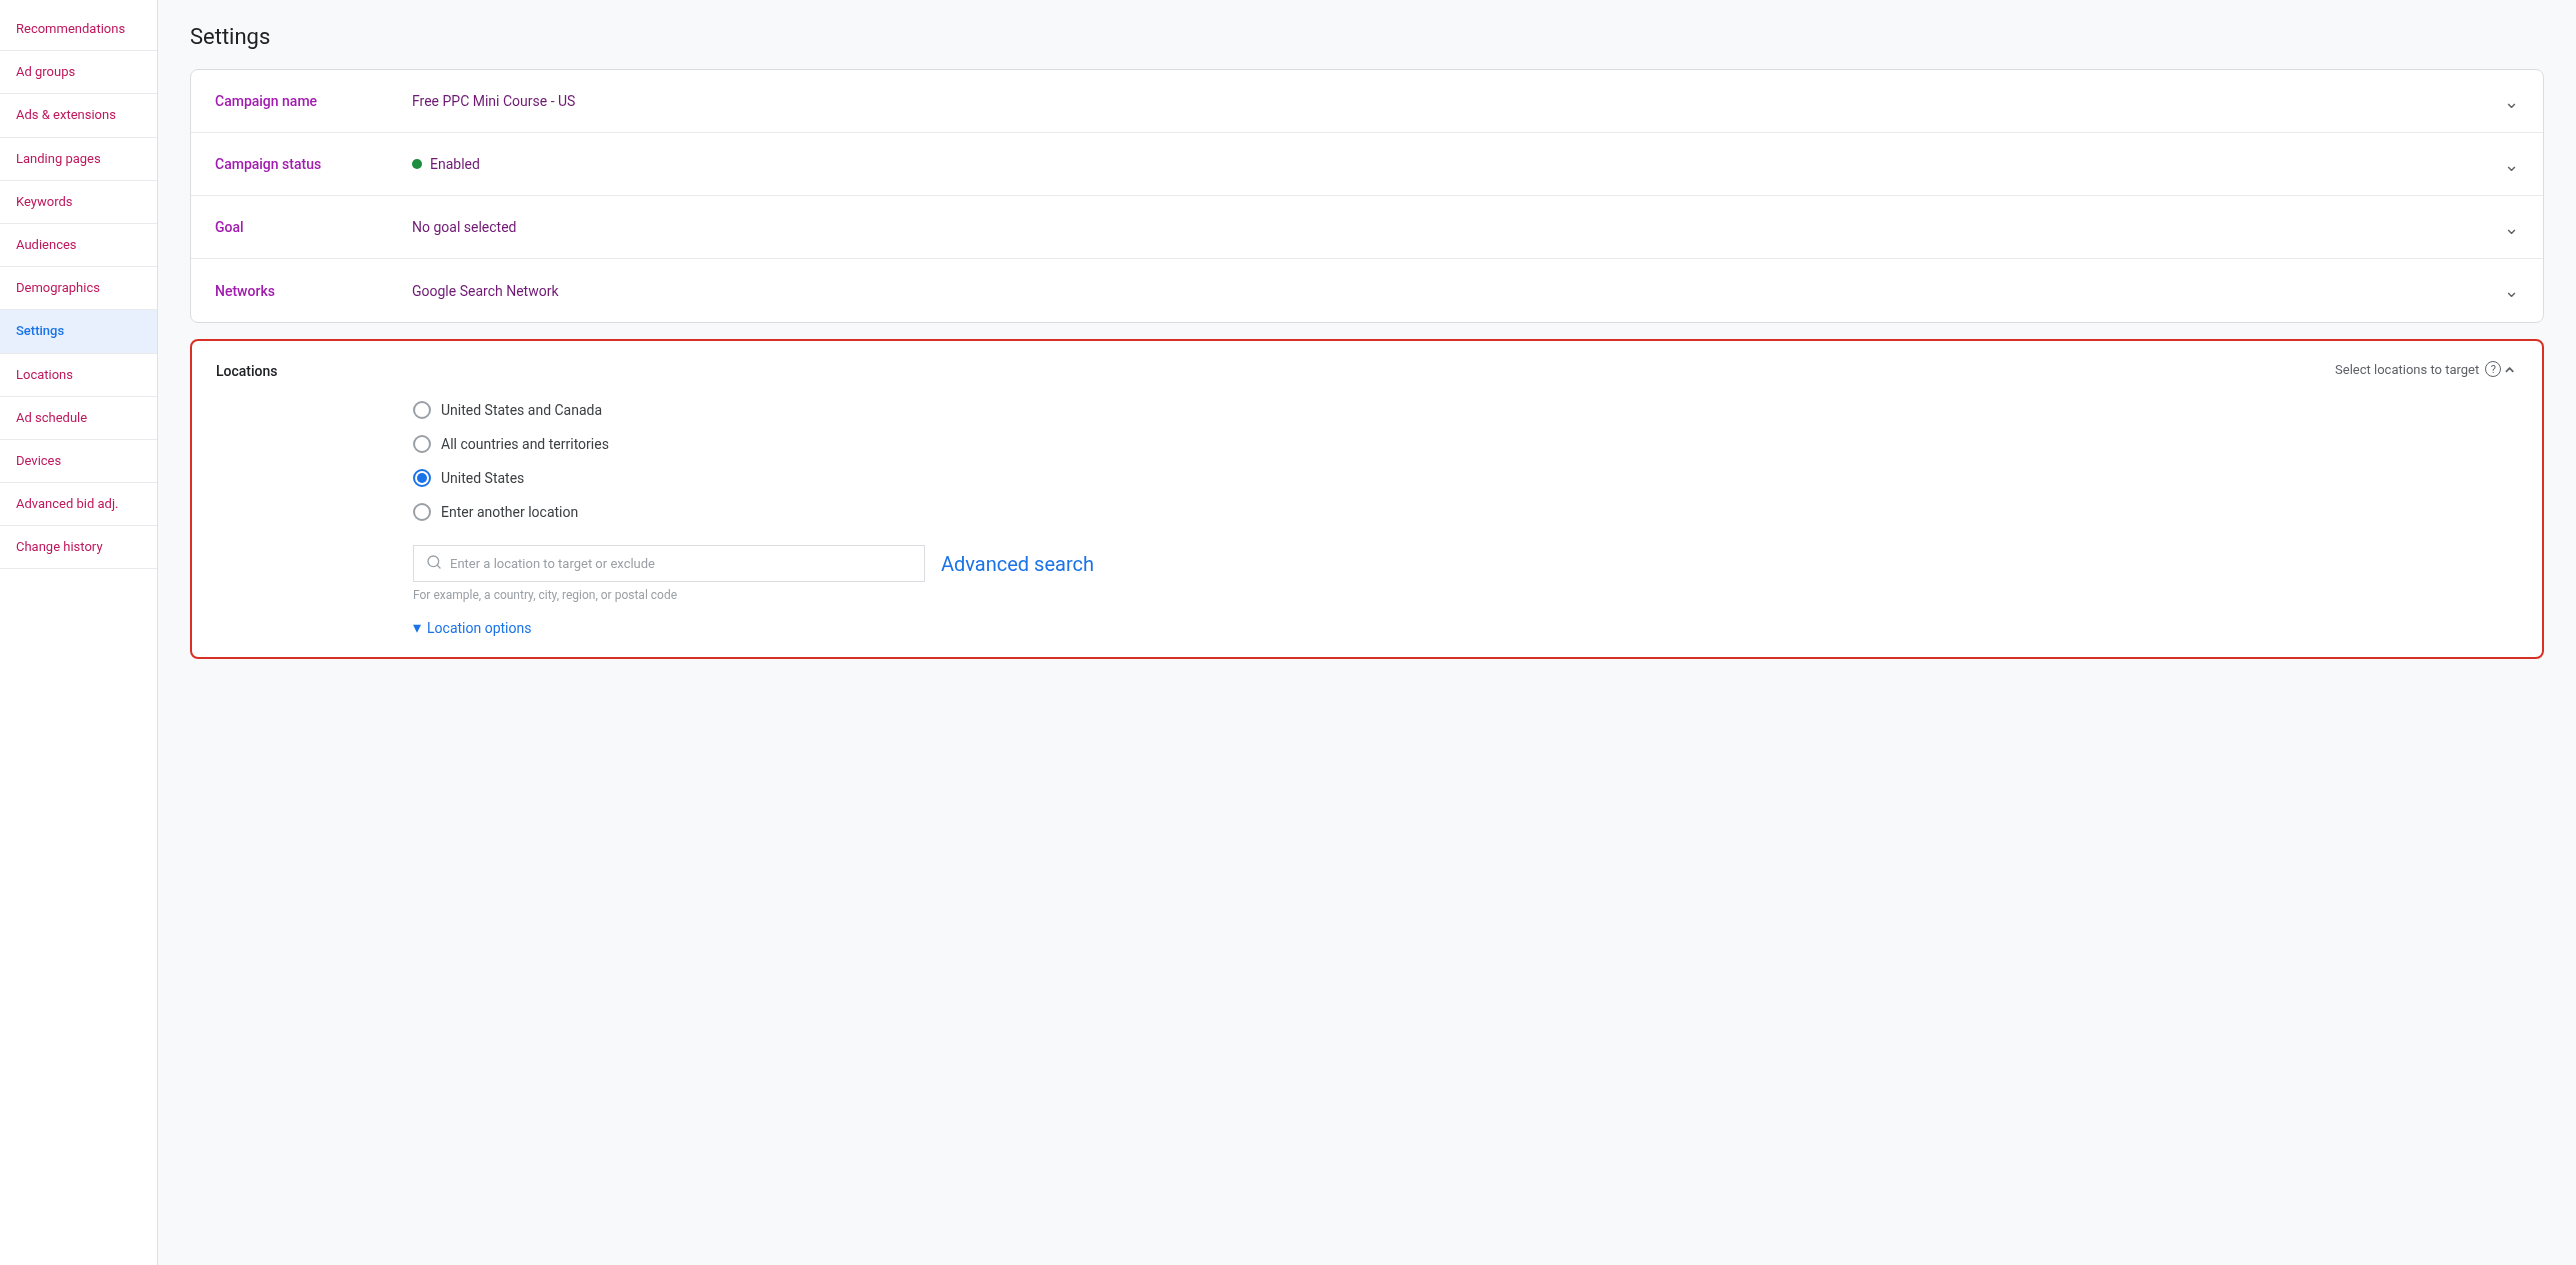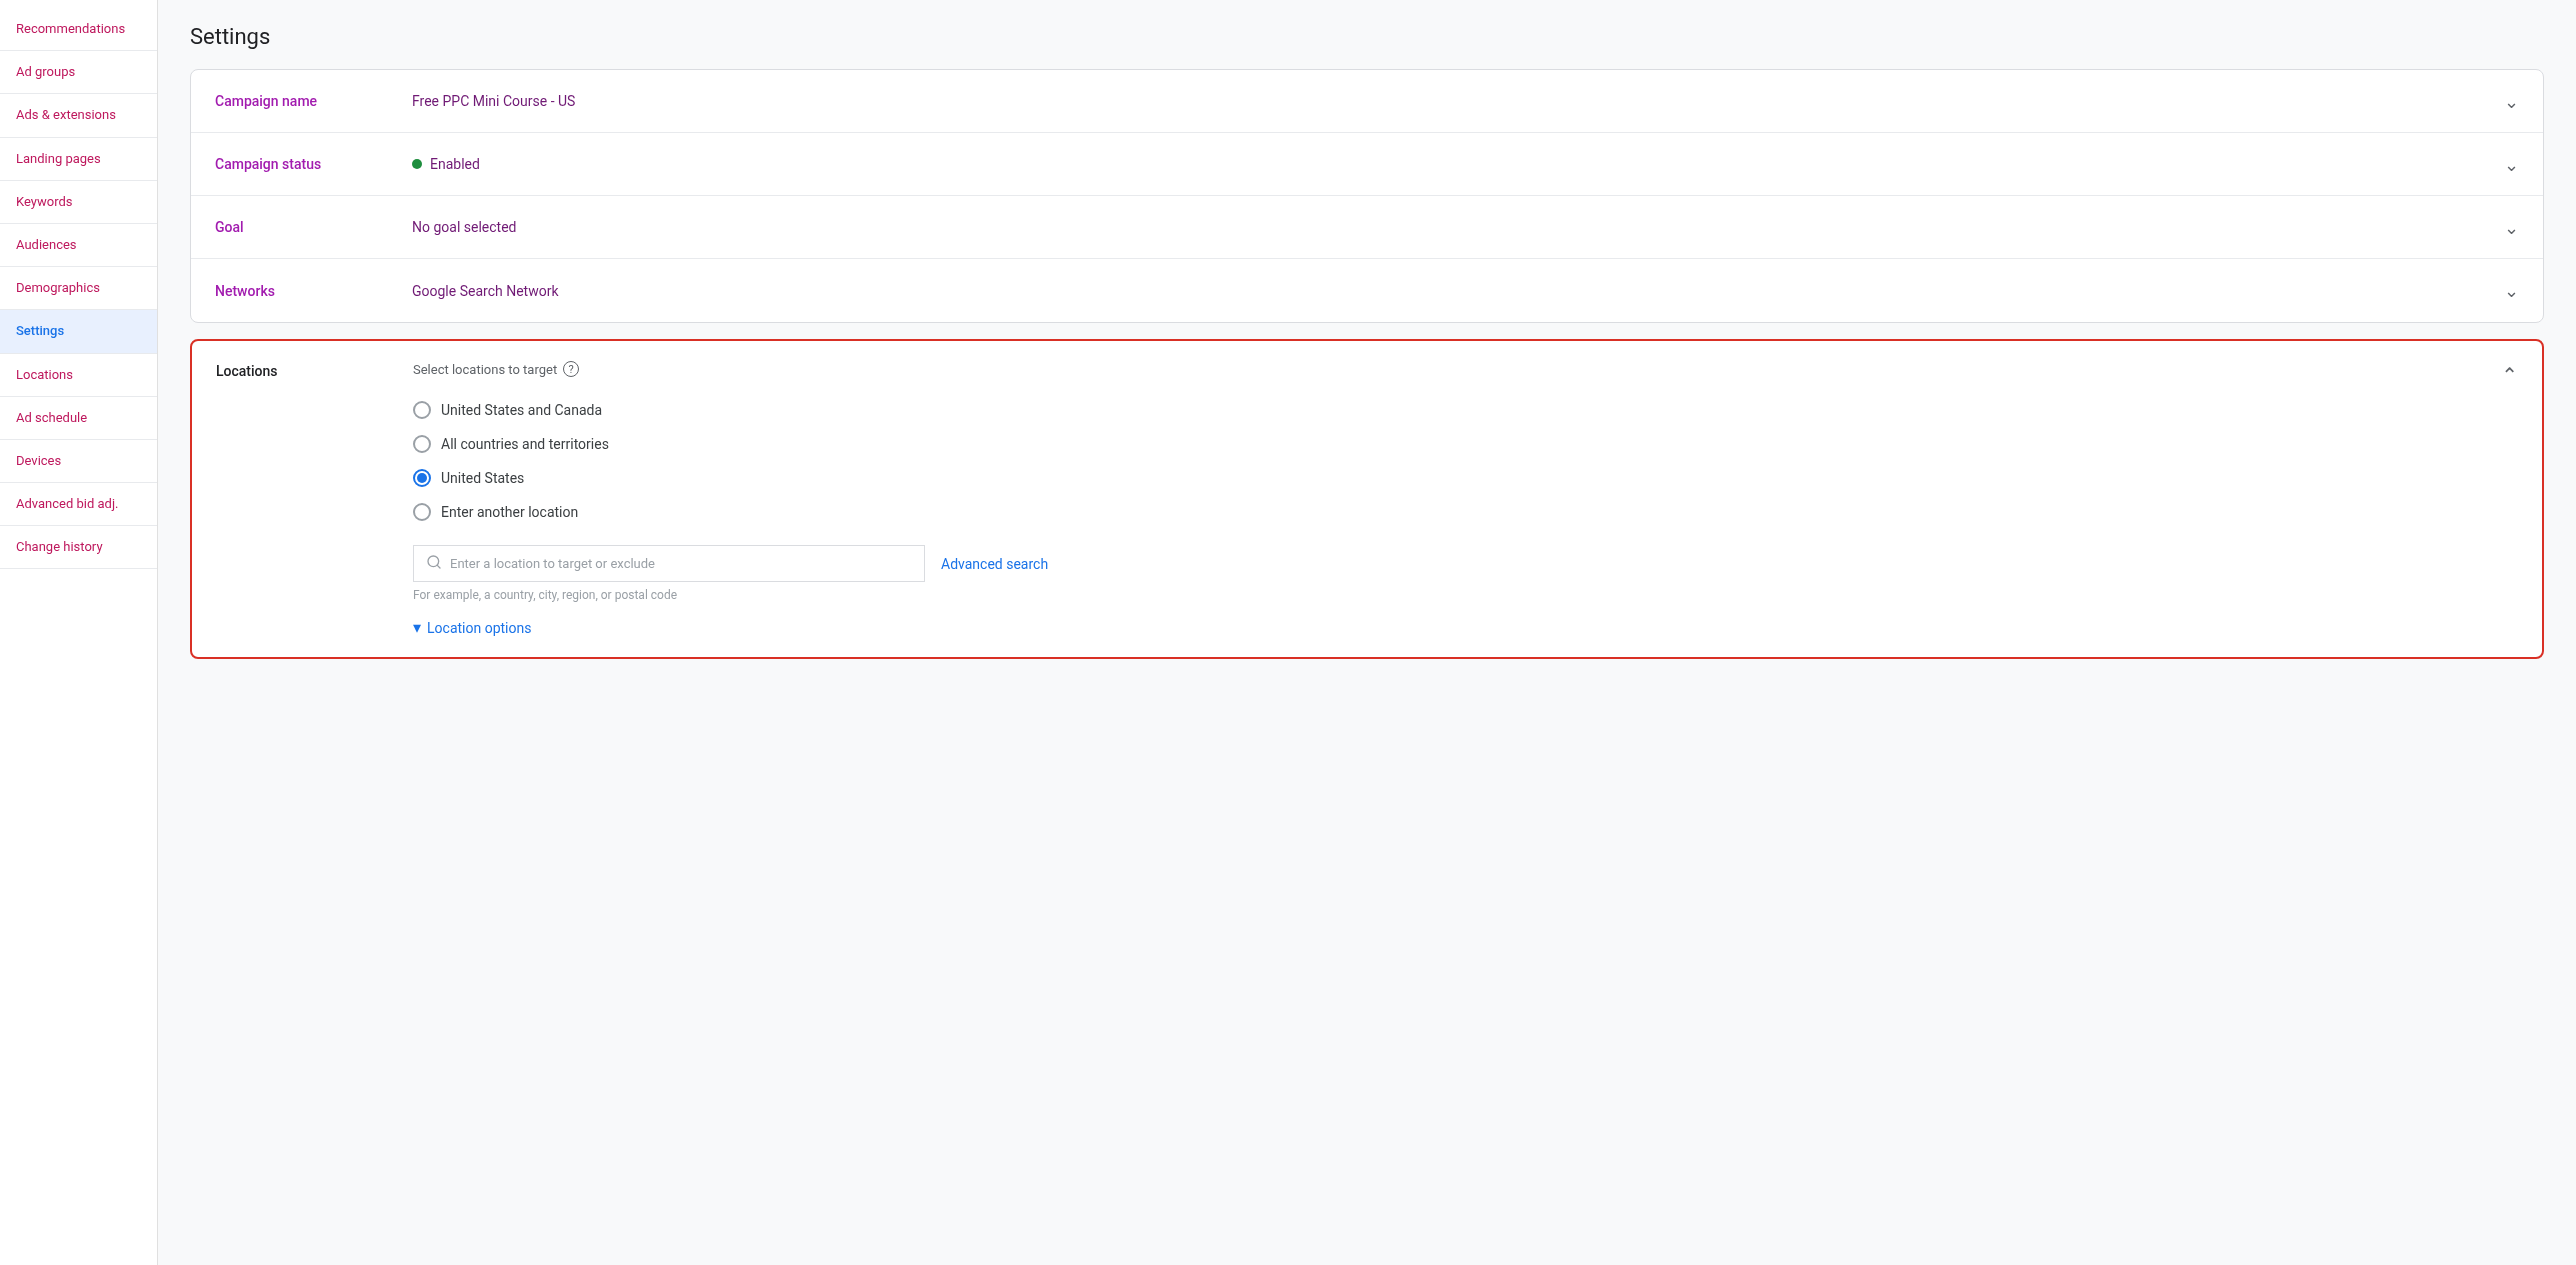--- a/index.html
+++ b/index.html
@@ -130,20 +130,21 @@
       flex: 1;
     }
 
     .locations-subtitle {
       font-size: 13px;
       color: #5f6368;
       display: flex;
       align-items: center;
       gap: 6px;
       margin-bottom: 16px;
+      justify-content: flex-end;
     }
 
     .help-icon {
       width: 16px;
       height: 16px;
       border: 1.5px solid #5f6368;
       border-radius: 50%;
       display: inline-flex;
       align-items: center;
       justify-content: center;
@@ -214,21 +215,21 @@
       color: #9aa0a6;
       flex-shrink: 0;
     }
 
     .search-input-placeholder {
       font-size: 13px;
       color: #9aa0a6;
     }
 
     .advanced-search-link {
-      font-size: 14px;
+      font-size: 20px;
       color: #1a73e8;
       cursor: pointer;
       white-space: nowrap;
       text-decoration: none;
     }
 
     .search-hint {
       font-size: 12px;
       color: #9aa0a6;
       margin-top: 6px;

